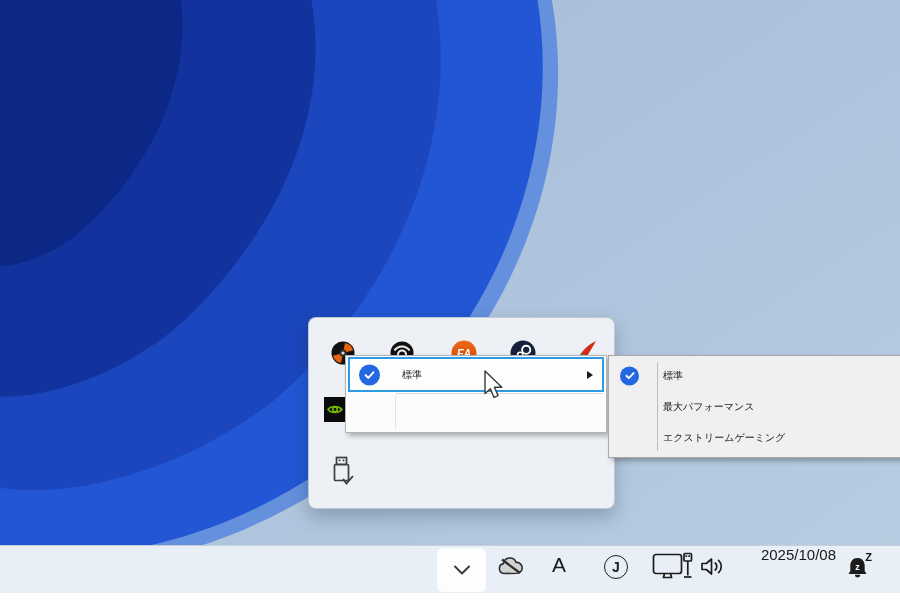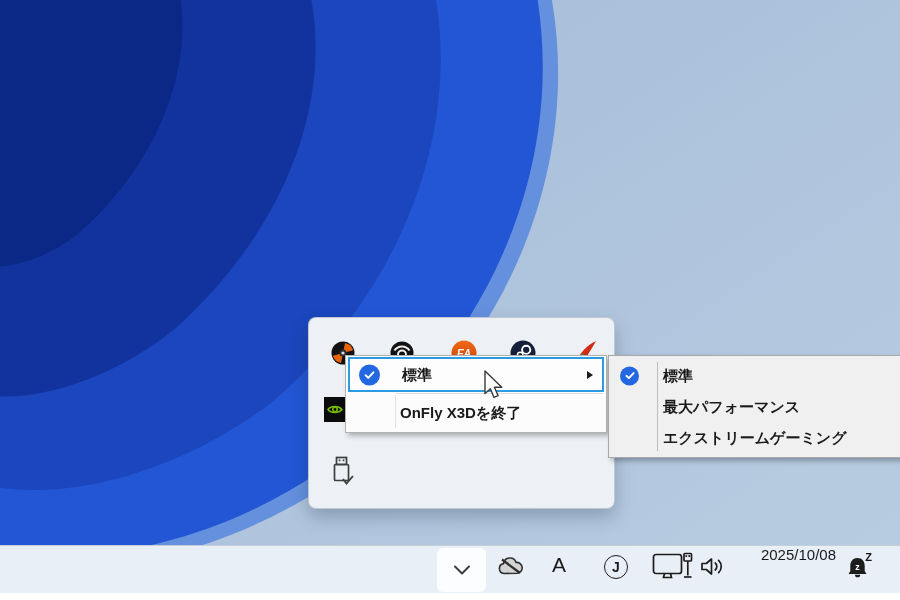--- a/index.html
+++ b/index.html
@@ -15,21 +15,21 @@
 
   
   .menu{position:absolute;left:345px;top:355px;width:262px;height:78px;background:#fcfcfc;
         border:1px solid #b2b2b2;box-shadow:3px 3px 5px rgba(0,0,0,.28);z-index:3;box-sizing:border-box;}
   .menu-item{position:absolute;left:2px;right:2px;box-sizing:border-box;}
   .mi-1{top:1px;height:35px;border:2px solid #2b9be4;background:#fdfdfd;}
   .mi-2{top:39px;height:36px;}
   .check-badge{position:absolute;left:9px;top:50%;transform:translateY(-50%);width:21px;height:21px;
                border-radius:50%;background:#2368e0;display:flex;align-items:center;justify-content:center;}
   .check-badge svg{display:block;}
-  .mi-label{position:absolute;left:52px;top:50%;transform:translateY(-50%);font-size:15px;color:#1a1a1a;white-space:nowrap;font-weight:bold;}
+  .mi-label{position:absolute;left:52px;top:50%;transform:translateY(-50%);font-size:10px;color:#1a1a1a;white-space:nowrap;}
   .sub-arrow{position:absolute;right:9px;top:50%;transform:translateY(-50%);width:0;height:0;
              border-left:6px solid #1b1b1b;border-top:4.5px solid transparent;border-bottom:4.5px solid transparent;}
   .menu-sep{position:absolute;left:50px;right:3px;top:37px;height:1px;background:#dcdcdc;}
   .menu-gutter{position:absolute;left:49px;top:39px;bottom:4px;width:1px;background:#e2e2e2;}
 
   
   .submenu{position:absolute;left:608px;top:355px;width:300px;height:103px;background:#f0f0f0;
            border:1px solid #a8a8a8;box-shadow:3px 3px 5px rgba(0,0,0,.28);z-index:4;box-sizing:border-box;}
   .sm-gutter{position:absolute;left:48px;top:6px;bottom:6px;width:1px;background:#bdbdbd;}
   .sm-item{position:absolute;left:1px;right:1px;height:31px;}
@@ -128,23 +128,20 @@
       <span class="check-badge">
         <svg width="13" height="13" viewBox="0 0 13 13">
             <path d="M2.6,6.8 L5.3,9.4 L10.4,3.8" fill="none" stroke="#ffffff" stroke-width="2" stroke-linecap="round" stroke-linejoin="round"></path>
           </svg>
       </span>
       <span class="mi-label">標準</span>
       <span class="sub-arrow"></span>
     </div>
     <div class="menu-sep"></div>
     <div class="menu-gutter"></div>
-    <div class="menu-item mi-2">
-      <span class="mi-label">OnFly X3Dを終了</span>
-    </div>
   </div>
 
   <div class="submenu">
     <div class="sm-gutter"></div>
     <div class="sm-item sm-0">
       <span class="check-badge">
         <svg width="12" height="12" viewBox="0 0 13 13">
             <path d="M2.6,6.8 L5.3,9.4 L10.4,3.8" fill="none" stroke="#ffffff" stroke-width="2" stroke-linecap="round" stroke-linejoin="round"></path>
           </svg>
       </span>

